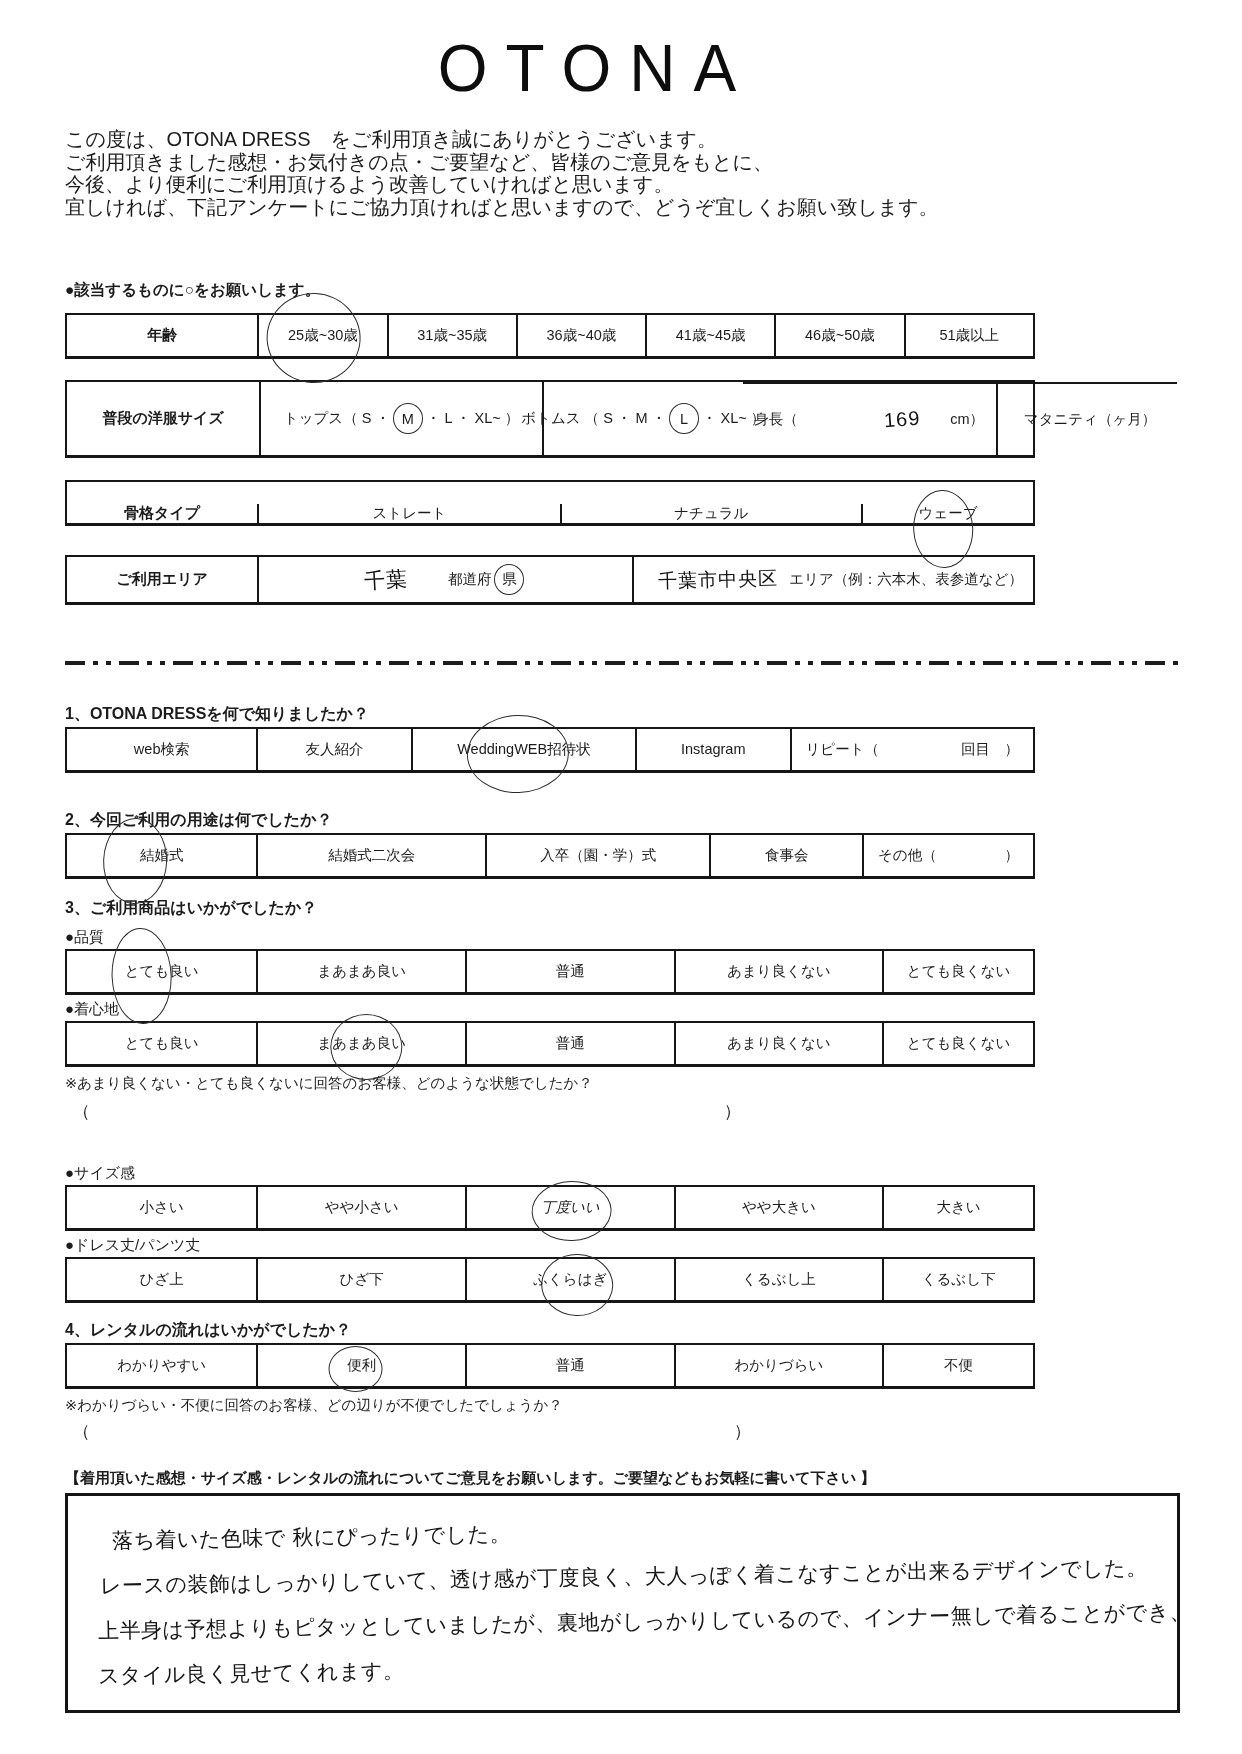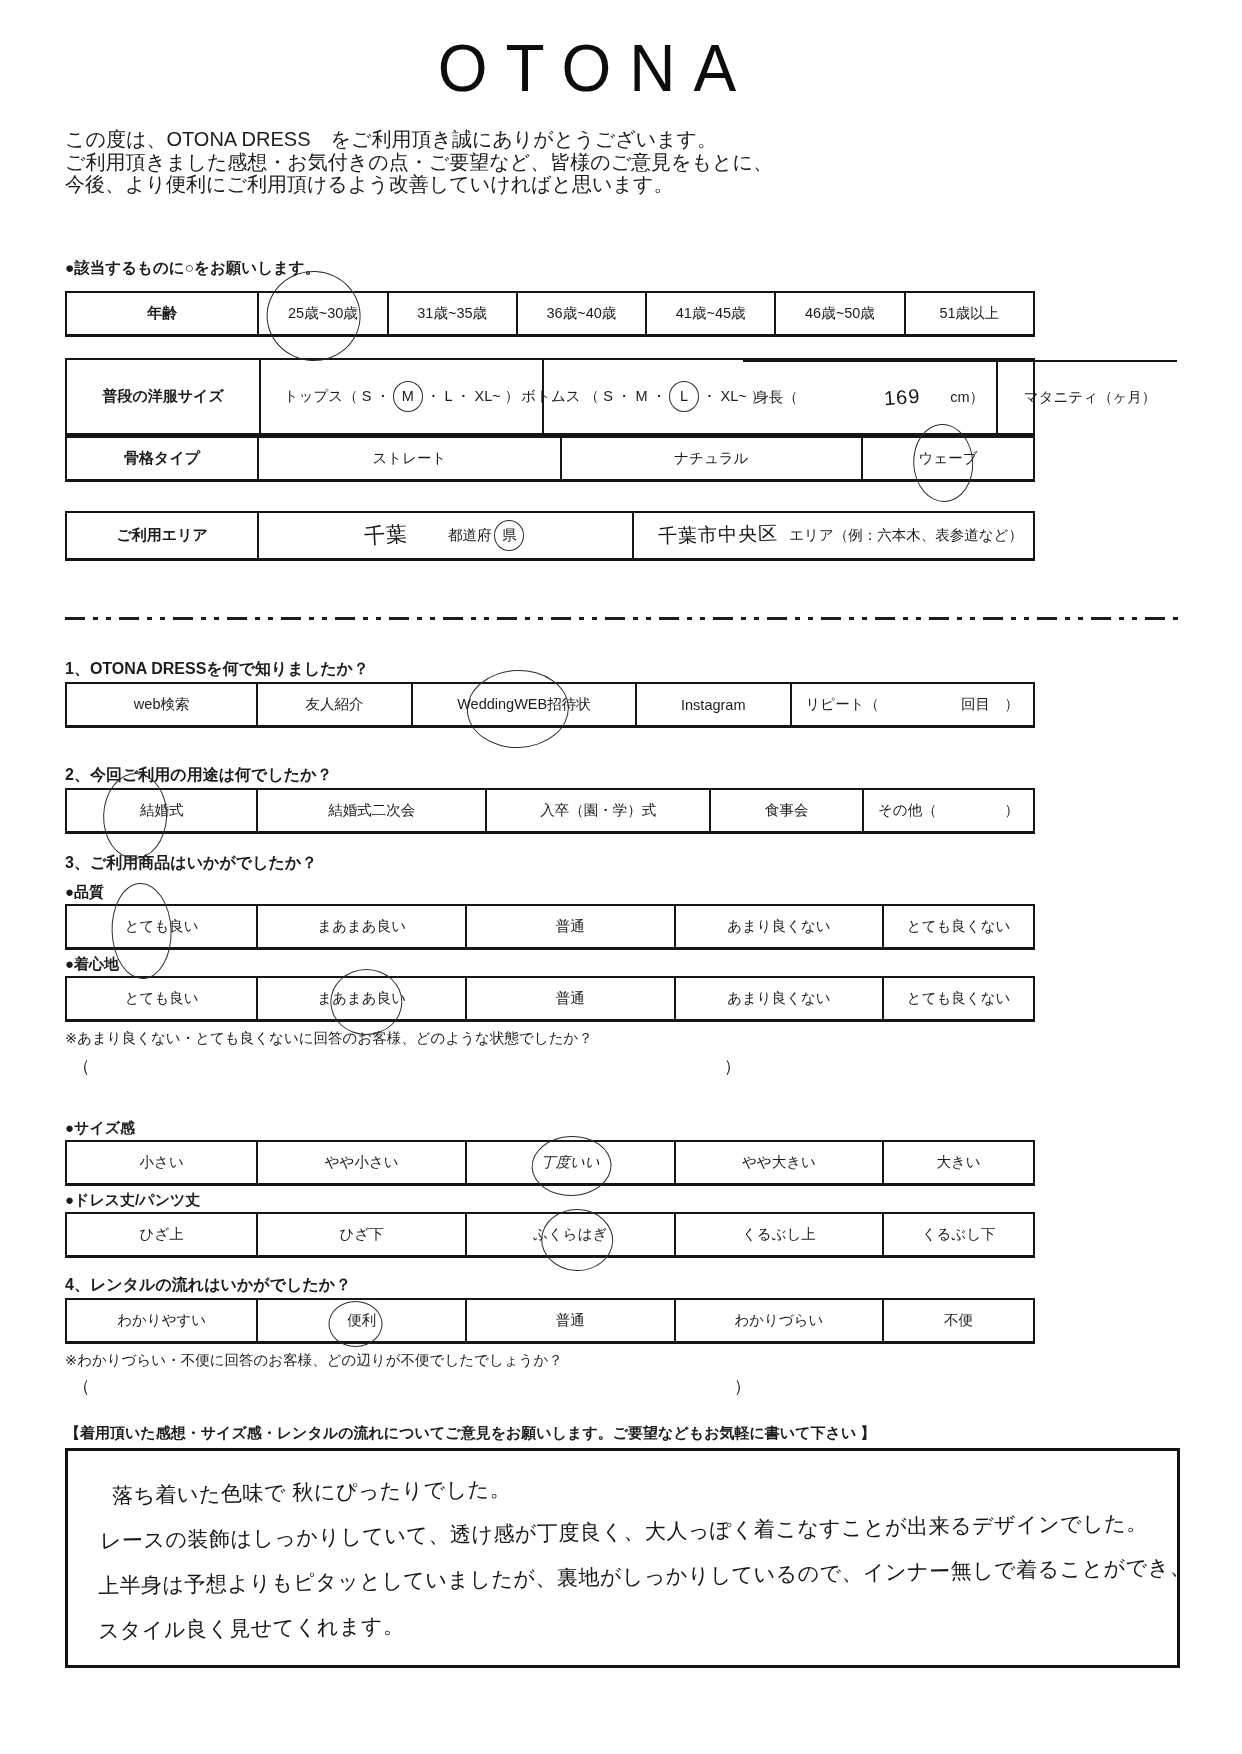--- a/index.html
+++ b/index.html
@@ -83,21 +83,21 @@
   
   .dash-sep{
     margin-top:56px;width:1115px;height:3.5px;
     background:repeating-linear-gradient(90deg,
       #1d1d1d 0 20px,transparent 20px 28px,
       #1d1d1d 28px 33px,transparent 33px 41px,
       #1d1d1d 41px 46px,transparent 46px 54px);
   }
 
   .q-head{font-size:16px;font-weight:bold;line-height:22px;}
-  .bullet-head{font-size:15px;font-weight:bold;line-height:20px;}
+  .bullet-head{font-size:15px;font-weight:normal;line-height:20px;}
   .note-line{font-size:14.5px;line-height:20px;}
   .paren-line{display:flex;justify-content:space-between;font-size:17px;line-height:26px;padding-left:8px;}
 
   
   .cm-head{font-size:15px;font-weight:bold;line-height:22px;}
   .cm-box{
     margin-top:4px;width:1115px;height:220px;box-sizing:border-box;
     border:3px solid #141414;padding:22px 20px 0 30px;
   }
   .hand-line{
@@ -117,20 +117,21 @@
   <div class="logo">
     <div class="logo-main">OTONA</div>
   </div>
 
   <div class="content">
 
     <div class="intro">
       <p>この度は、OTONA DRESS　をご利用頂き誠にありがとうございます。</p>
       <p>ご利用頂きました感想・お気付きの点・ご要望など、皆様のご意見をもとに、</p>
       <p>今後、より便利にご利用頂けるよう改善していければと思います。</p>
+      <p>宜しければ、下記アンケートにご協力頂ければと思いますので、どうぞ宜しくお願い致します。</p>
     </div>
 
     <div class="section-head">●該当するものに○をお願いします。</div>
 
     <div class="tbl row46 c-age" style="margin-top:12px;">
       <div class="cell label" style="width:19.7%">年齢</div>
     <div class="cell opt circled" style="width: 13.38%;">25歳~30歳</div>
         <div class="cell opt" style="width: 13.38%;">31歳~35歳</div>
         <div class="cell opt" style="width: 13.38%;">36歳~40歳</div>
         <div class="cell opt" style="width: 13.38%;">41歳~45歳</div>
@@ -160,21 +161,21 @@
               <span>cm）</span>
           </div>
           <div class="cell spread" style="width:41.7%;padding:0 44px 0 26px;">
             <span>マタニティ（</span>
               <span>ヶ月）</span>
           </div>
         </div>
       </div>
     </div>
 
-    <div class="tbl row46 c-skel" style="">
+    <div class="tbl row46 c-skel" style="margin-top:22px;align-items:flex-end;">
       <div class="cell label" style="width:19.7%">骨格タイプ</div>
     <div class="cell opt" style="width: 31.3%;">ストレート</div>
         <div class="cell opt" style="width: 31.2%;">ナチュラル</div>
         <div class="cell opt circled" style="width: 17.8%;">ウェーブ</div>
       </div>
 
     <div class="tbl" style="margin-top:29px;height:50px;">
       <div class="cell label" style="width:19.7%">ご利用エリア</div>
       <div class="cell" style="width:38.8%;gap:40px;">
         <span class="hand">千葉</span>

